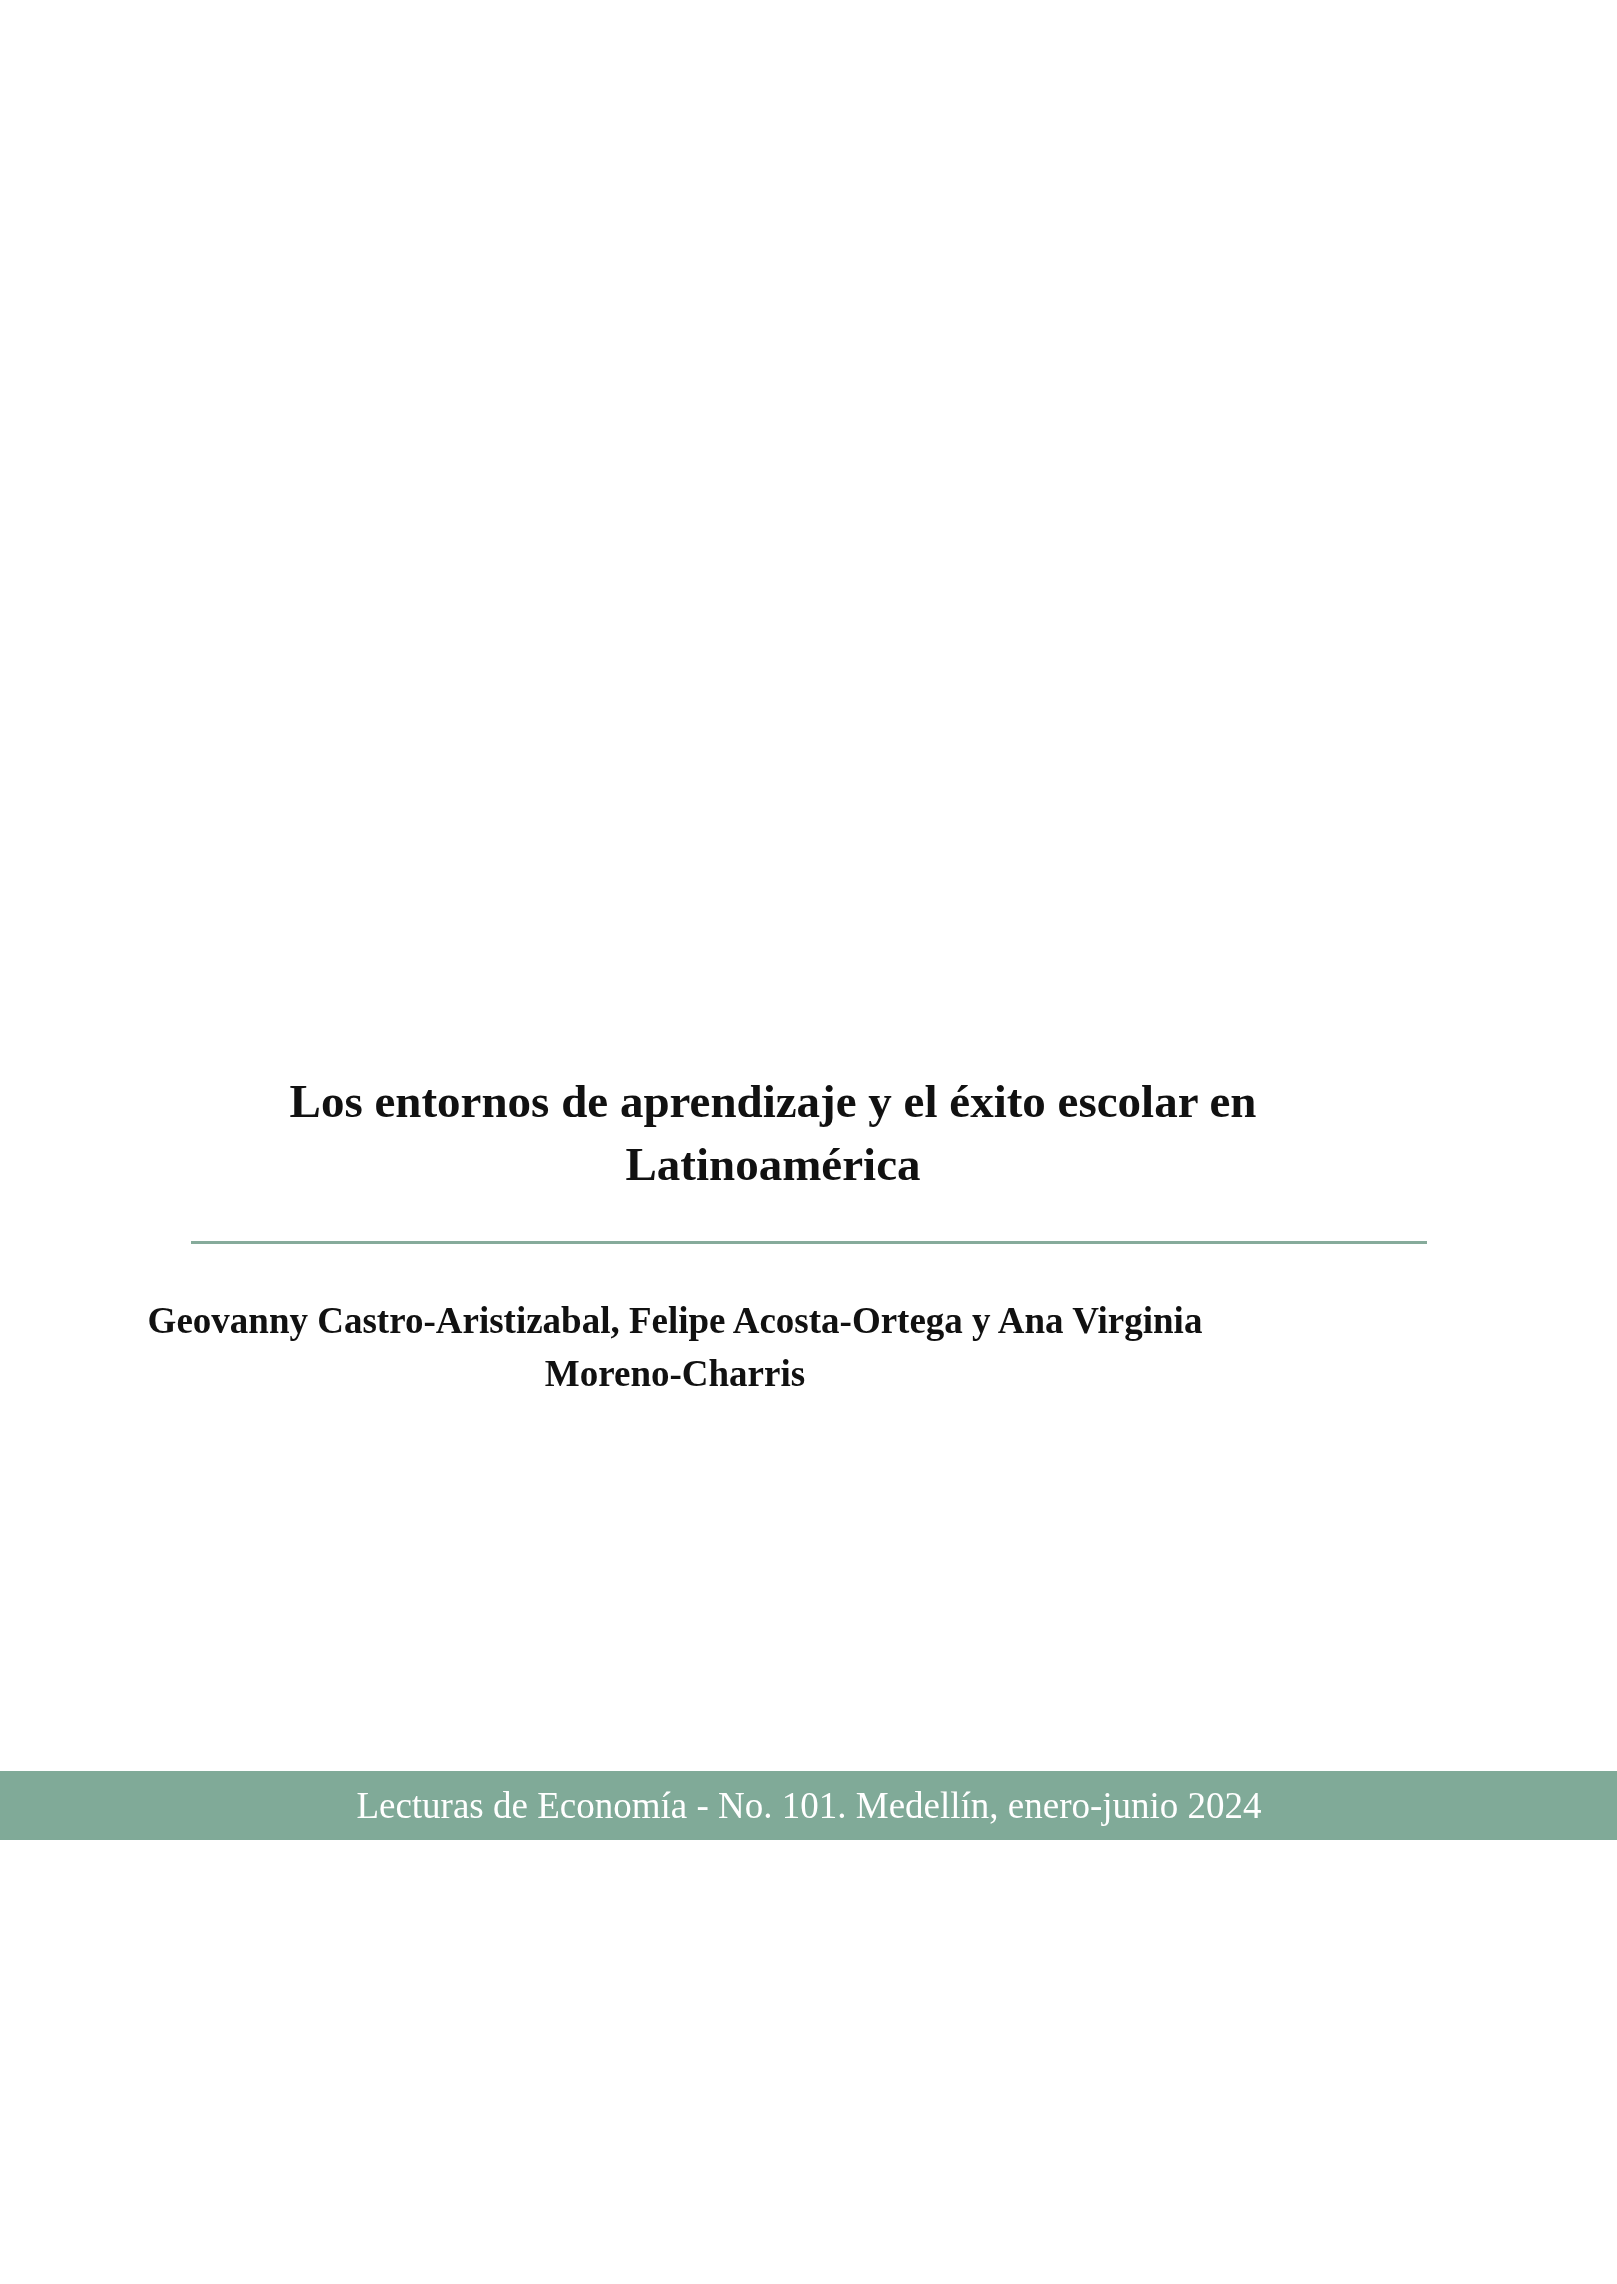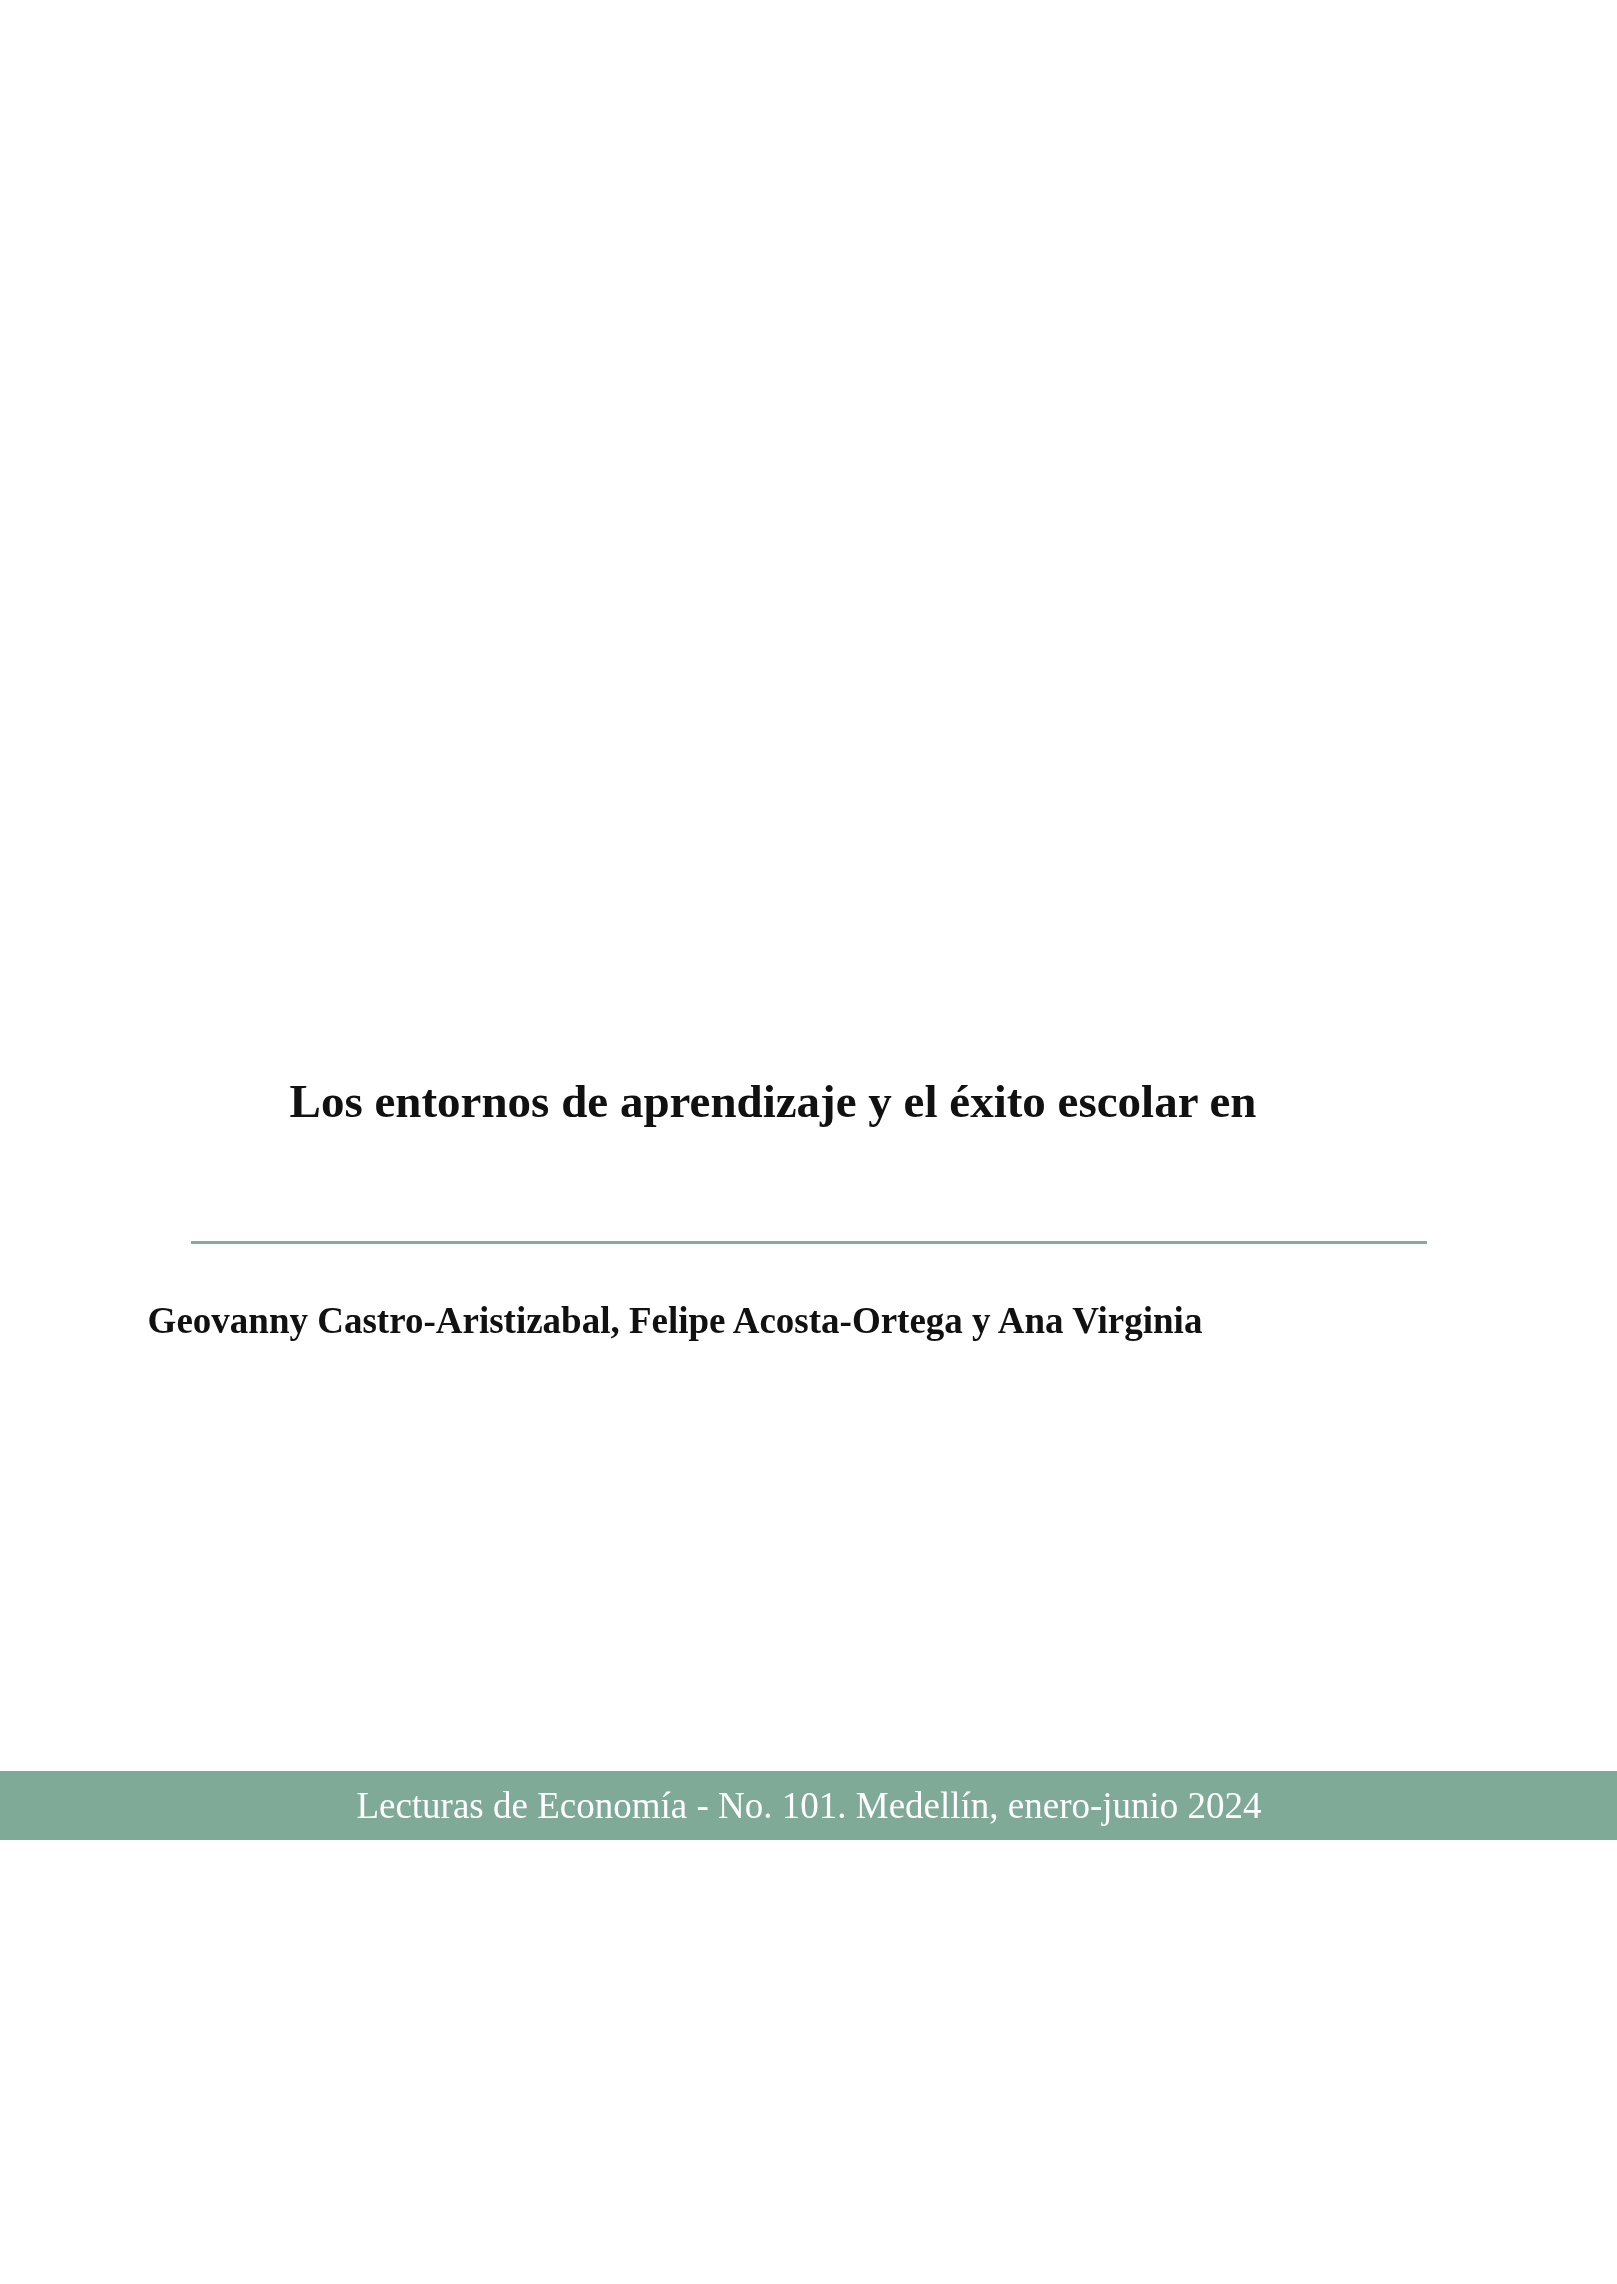--- a/index.html
+++ b/index.html
@@ -23,24 +23,26 @@
     background: #80aa98;
     display: flex; align-items: center; justify-content: center;
   }
   .footer-text { color: #ffffff; font-size: 37px; }
 </style>
 </head>
 <body>
 
 <div class="title">
   <div>Los entornos de aprendizaje y el éxito escolar en</div>
+  <div>Latinoamérica</div>
 </div>
 
 <div class="divider"></div>
 
 <div class="authors">
   <div>Geovanny Castro-Aristizabal, Felipe Acosta-Ortega y Ana Virginia</div>
+  <div>Moreno-Charris</div>
 </div>
 
 <div class="footer-band">
   <span class="footer-text">Lecturas de Economía - No. 101. Medellín, enero-junio 2024</span>
 </div>
 
 
 </body></html>

